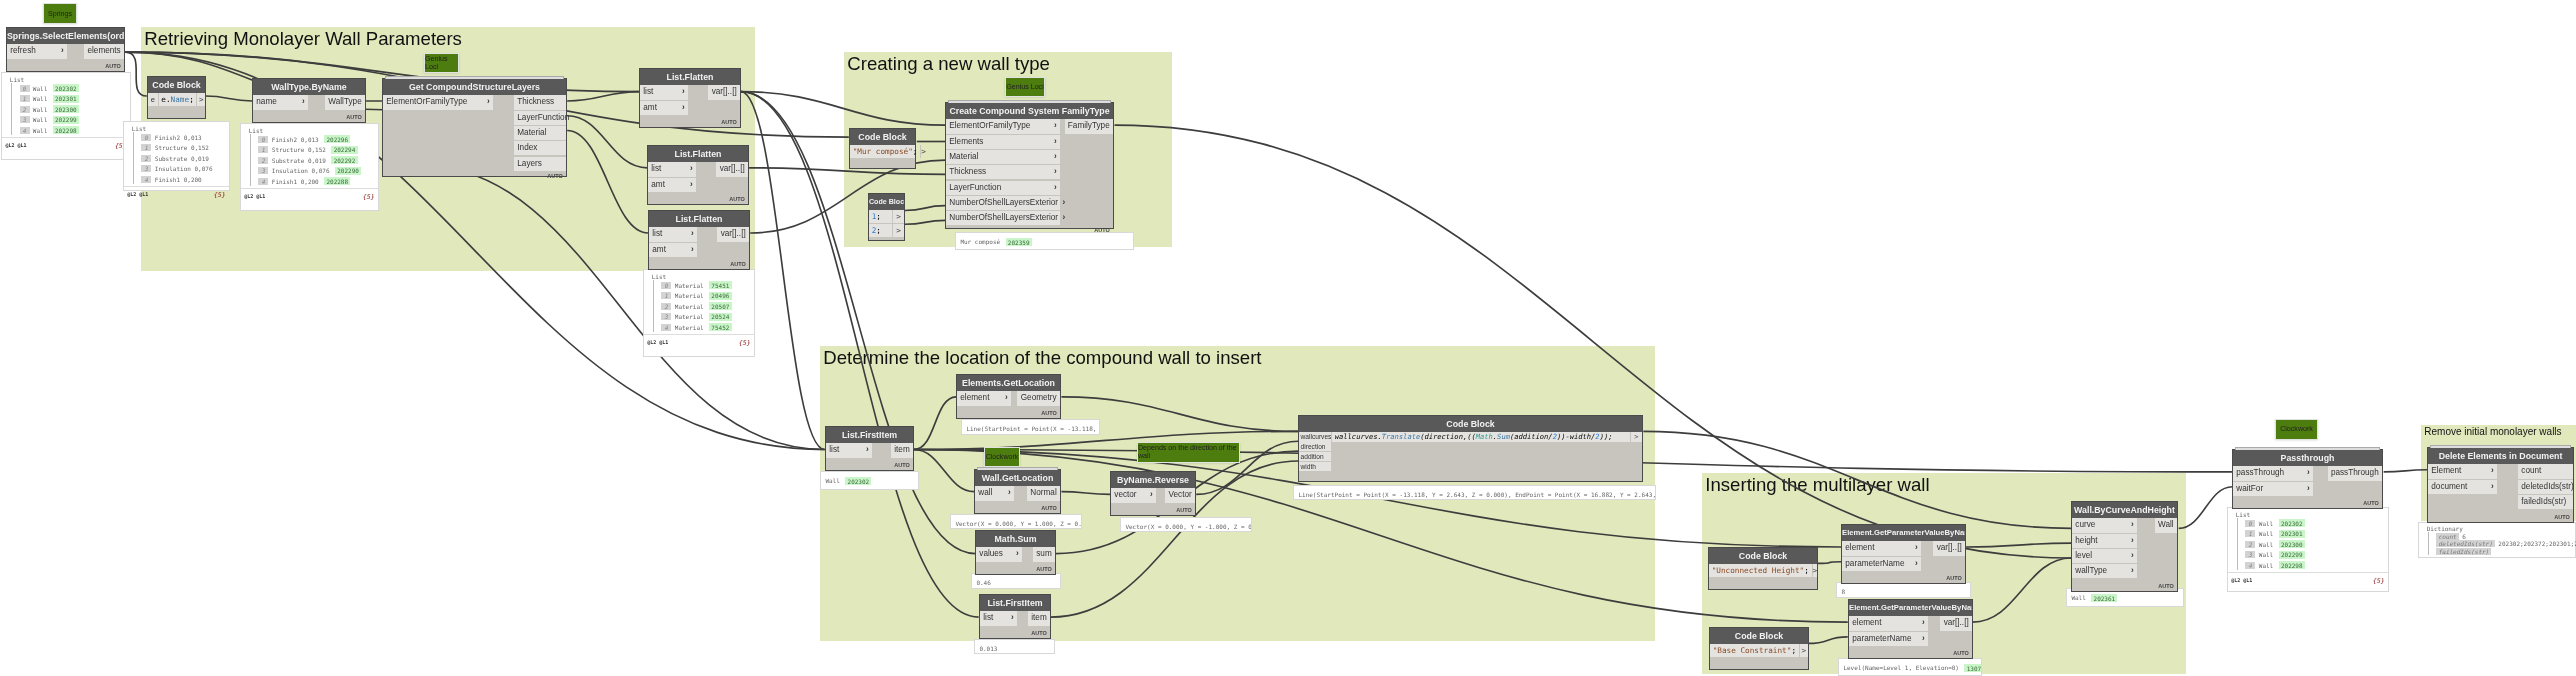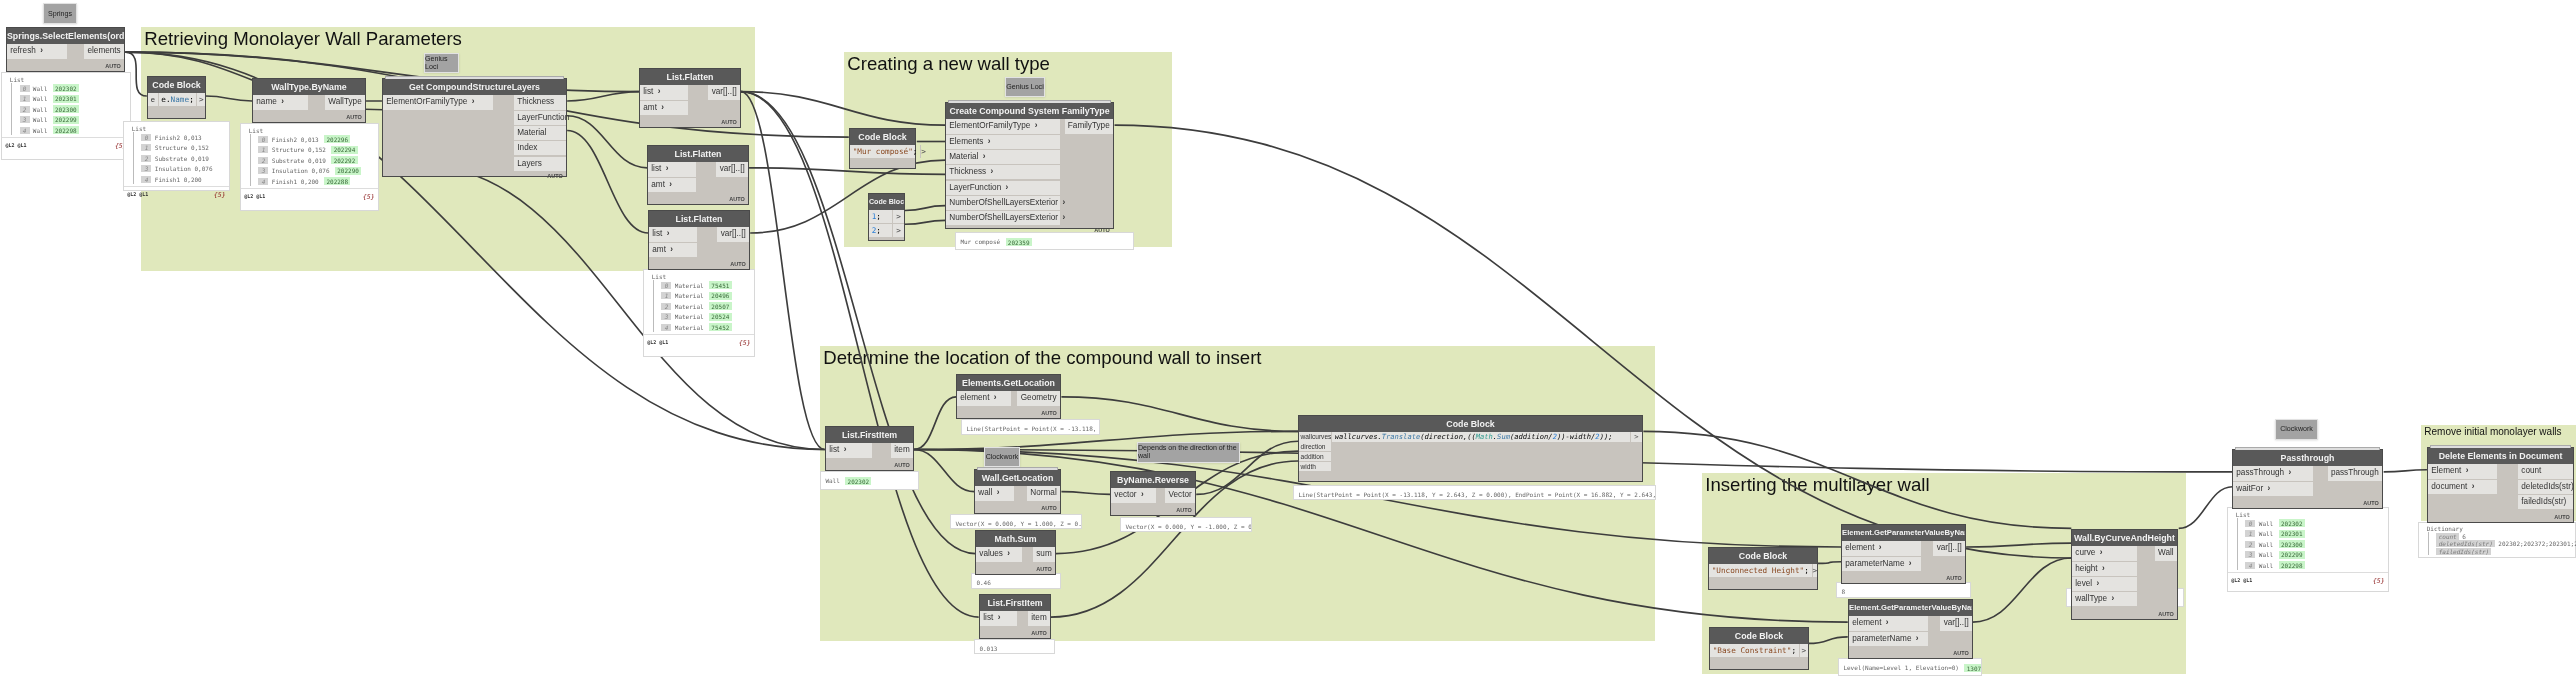--- a/index.html
+++ b/index.html
@@ -1,27 +1,27 @@
 <!DOCTYPE html>
 <html style="font-size:8.8px"><head>
 <meta charset="utf-8">
 <style>
   html, body { margin:0; padding:0; background:#ffffff; }
   body { width:2576px; height:677px; position:relative; overflow:hidden; font-family:"DejaVu Sans", sans-serif; }
   #wires { position:absolute; left:0; top:0; width:2576px; height:677px; pointer-events:none; z-index:3; }
   .group { position:absolute; background:#e0e8bc; z-index:1; }
   .group-title { position:absolute; left:3.3px; top:1.1px; font-size:18.6px; color:#111; font-family:"Liberation Sans", sans-serif; white-space:nowrap; }
-  .tag { position:absolute; background:#a3a3a3; border:0.5px solid #e2e2e2; box-shadow:0 0.5px 2.2px rgba(0,0,0,0.15); font-size:7.1px; color:#222; padding:0; display:flex; align-items:center; justify-content:center; z-index:4; font-family:"Liberation Sans", sans-serif; }
+  .tag { position:absolute; background:#4d7c0f; border:0.5px solid #e2e2e2; box-shadow:0 0.5px 2.2px rgba(0,0,0,0.15); font-size:7.1px; color:#222; padding:0; display:flex; align-items:center; justify-content:center; z-index:4; font-family:"Liberation Sans", sans-serif; }
   .node { position:absolute; background:#c8c4be; border:0.5px solid #4a4a4a; z-index:5; box-sizing:border-box; }
   .node.stacked::before { content:""; position:absolute; left:1.6px; right:1.6px; top:-3.3px; height:2.2px; border:0.5px solid #aaa; border-bottom:none; background:#ddd; }
   .node-head { background:#595959; color:#f2f2f2; font-weight:bold; font-size:8.8px; text-align:center; height:16.4px; line-height:16.4px; white-space:nowrap; overflow:hidden; font-family:"Liberation Sans", sans-serif; }
   .ports { display:flex; justify-content:space-between; }
   .in-col, .out-col { display:flex; flex-direction:column; }
   .port { height:14.2px; line-height:14.2px; font-size:8.2px; color:#333; background:#e4e3e0; margin-bottom:1.1px; padding:0 3.3px; white-space:nowrap; box-sizing:border-box; position:relative; font-family:"Liberation Sans", sans-serif; }
-  .in-col .port { display:flex; }
+  .in-col .port { display:flex; justify-content:space-between; }
   .chev { font-weight:bold; color:#333; margin-left:4.4px; }
   .auto { text-align:right; font-size:5.5px; font-weight:bold; color:#444; padding:3.3px 3.3px 2.2px; font-family:"Liberation Sans", sans-serif; }
   .code-line { display:flex; font-family:"DejaVu Sans Mono", monospace; font-size:7.7px; height:13px; line-height:13px; background:#e4e3e0; margin-bottom:0.5px; }
   .code-line .code { padding:0 2.7px; white-space:nowrap; }
   .code-line .out { width:11px; text-align:center; border-left:0.5px solid #c8c4be; color:#555; }
   .code-line .inp { padding:0 2.7px; border-right:0.5px solid #c8c4be; color:#333; font-family:"Liberation Sans", sans-serif; }
   .str { color:#8a4a23; } .kw { color:#3a77a6; } .num { color:#2a7ed6; } .cls { color:#2e9a8e; }
   .preview { position:absolute; background:#fff; border:0.5px solid #d8d8d8; z-index:4; font-family:"DejaVu Sans Mono", monospace; font-size:6px; color:#666; box-sizing:border-box; }
   .preview .single { padding:5px 4.4px; white-space:nowrap; overflow:hidden; }
   .idbox { background:#c9f5c9; color:#3a6b3a; padding:0.5px 2.2px; margin-left:5.5px; }
@@ -562,21 +562,21 @@
     <div class="out-col">
         <div class="port">var[]..[]</div>
       </div>
   </div>
   <div class="auto">AUTO</div>
 </div>
 <div class="preview" style="left:1838px;top:658px;width:144px;height:17.5px;">
   <div class="single"><span>Level(Name=Level 1, Elevation=0)</span><span class="idbox">13071</span></div>
 </div>
 
-<div class="node" style="left:2071px;top:501px;width:107px;margin-top:28px;">
+<div class="node" style="left:2071px;top:501px;width:107px;">
   <div class="node-head">Wall.ByCurveAndHeight</div>
   <div class="ports">
     <div class="in-col" style="width:65px;">
       <div class="port">
           <span>curve</span>
           <span class="chev">›</span>
         </div>
       <div class="port">
           <span>height</span>
           <span class="chev">›</span>

